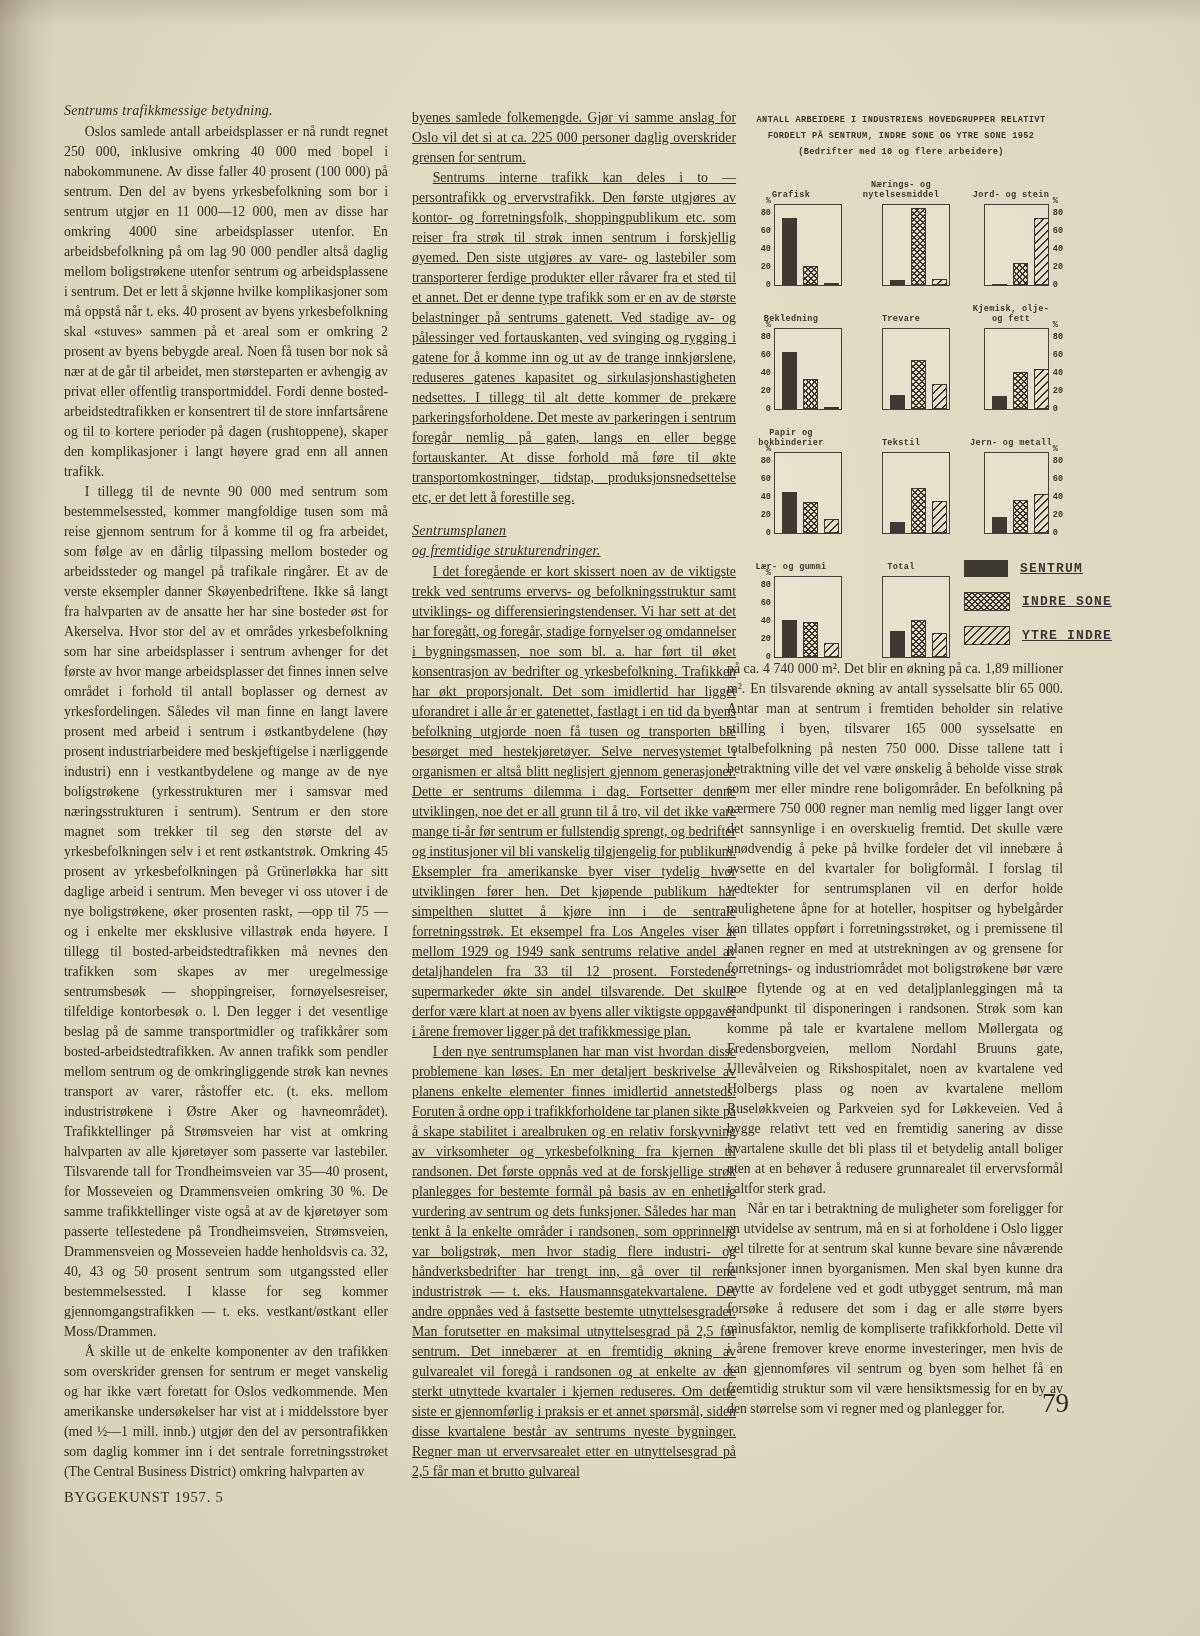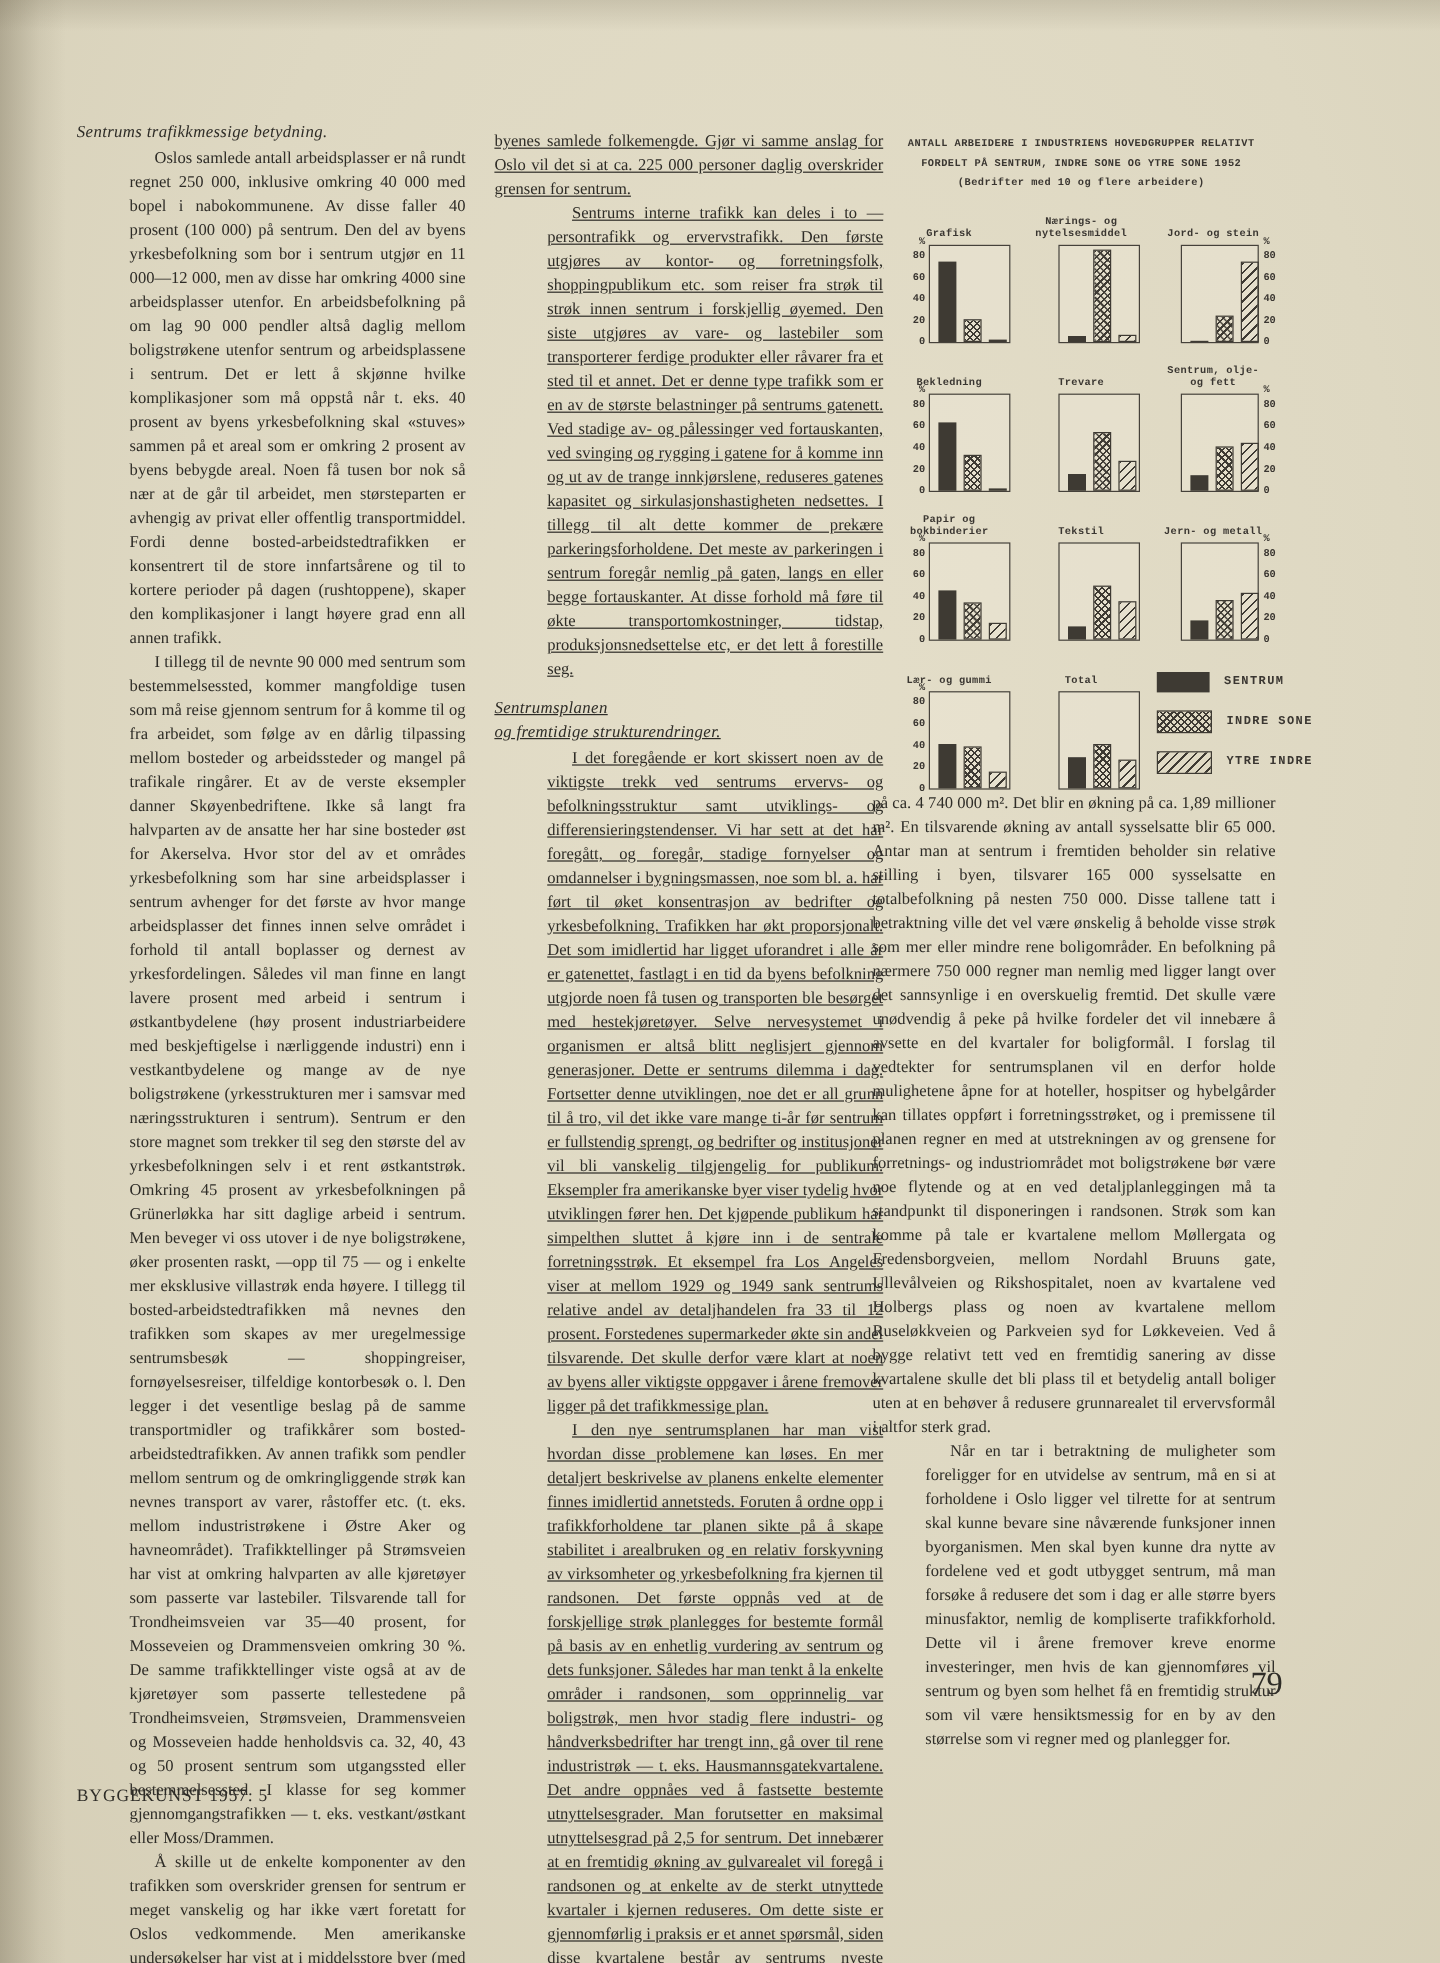--- a/index.html
+++ b/index.html
@@ -11,21 +11,21 @@
   .page::before{content:"";position:absolute;left:0;top:0;bottom:0;width:55px;
     background:linear-gradient(90deg, rgba(82,72,50,.30), rgba(82,72,50,.08) 60%, rgba(82,72,50,0));pointer-events:none;}
   .page::after{content:"";position:absolute;left:0;right:0;top:0;height:26px;
     background:linear-gradient(180deg, rgba(82,72,50,.16), rgba(82,72,50,0));pointer-events:none;}
 
   .col{position:absolute;width:324px;text-align:justify;font-size:13.8px;line-height:20px;hyphens:manual;}
   .col-1{left:64px;top:101px;}
   .col-2{left:412px;top:108px;text-decoration:underline;}
   .col-3{left:727px;top:659px;width:336px;}
   .col p{margin:0;}
-  .para.indent{text-indent:1.5em;margin-left:44px;}
+  .para.indent{text-indent:1.5em;}
   .col-heading{font-style:italic;font-size:14px;letter-spacing:.3px;}
   .col-heading + p{margin-top:1px;}
   p + .col-heading{margin-top:13px;}
 
   
   #figure{position:absolute;left:736px;top:112px;width:330px;color:#3a3631;
     font-family:"Liberation Mono", monospace;font-weight:bold;}
   .ftitle{text-align:center;font-size:8.6px;letter-spacing:.4px;line-height:16px;white-space:nowrap;}
   .chart-grid{margin-top:16px;display:grid;grid-template-columns:repeat(3,110px);row-gap:14px;}
   .ptitle{height:24px;display:flex;flex-direction:column;justify-content:flex-end;align-items:center;
@@ -42,21 +42,21 @@
   .bar{position:absolute;bottom:0;width:15px;box-sizing:border-box;}
   .b0{background:#3e3a33;}
   .b1{border:1px solid #3e3a33;background-image:
       repeating-linear-gradient(45deg,#3e3a33 0 1.3px,transparent 1.3px 4.2px),
       repeating-linear-gradient(135deg,#3e3a33 0 1.3px,transparent 1.3px 4.2px);}
   .b2{border:1px solid #3e3a33;background-image:
       repeating-linear-gradient(135deg,#3e3a33 0 1.4px,transparent 1.4px 5.6px);}
   .legend{display:flex;flex-direction:column;justify-content:center;gap:15px;height:108px;padding-left:8px;}
   .legend-item{display:flex;align-items:center;gap:12px;}
   .lswatch{width:44px;height:17px;flex:0 0 auto;}
-  .llabel{font-size:10px;letter-spacing:1.2px;white-space:nowrap;}
+  .llabel{font-size:13px;letter-spacing:1.2px;white-space:nowrap;text-decoration:underline;}
 
   .footer-left{position:absolute;left:64px;top:1489px;font-size:14.5px;letter-spacing:.8px;}
   .page-number{position:absolute;left:1042px;top:1388px;font-size:27px;}
 </style>
 </head>
 <body>
 
 <div class="page">
   <div class="col col-1" id="col-0">
       <div class="col-heading">
@@ -161,21 +161,21 @@
           <div class="pbody ax-none">
             <div class="pbox">
               <div class="bar b0" style="left: 7px; height: 14.3636px;"></div>
               <div class="bar b1" style="left: 28px; height: 49.375px;"></div>
               <div class="bar b2" style="left: 49px; height: 25.1364px;"></div>
             </div>
           </div>
         </div>
         <div class="panel">
           <div class="ptitle">
-            <div>Sentrum, olje-</div>
+            <div>Kjemisk, olje-</div>
             <div>og fett</div>
           </div>
           <div class="pbody ax-right">
             <div class="pbox">
               <div class="bar b0" style="left: 7px; height: 13.4659px;"></div>
               <div class="bar b1" style="left: 28px; height: 36.8068px;"></div>
               <div class="bar b2" style="left: 49px; height: 40.3977px;"></div>
             </div>
             <div class="axis right">
               <span style="bottom: 81px;">%</span>

